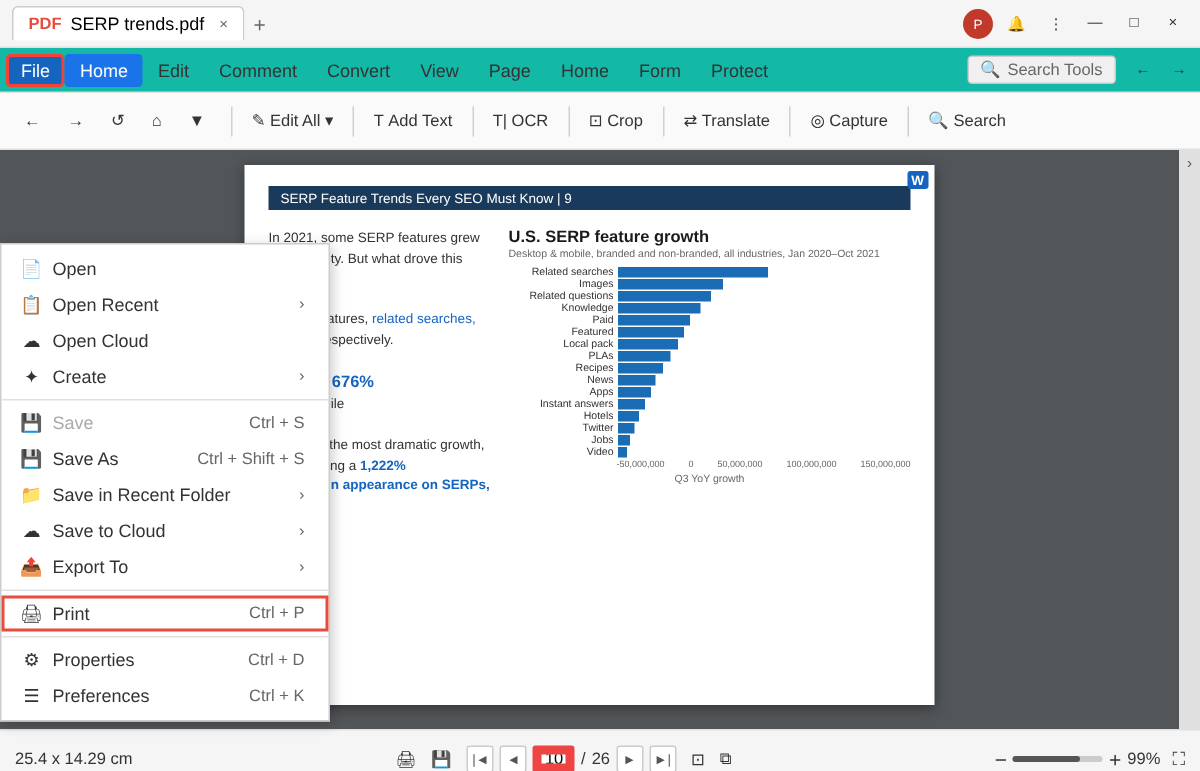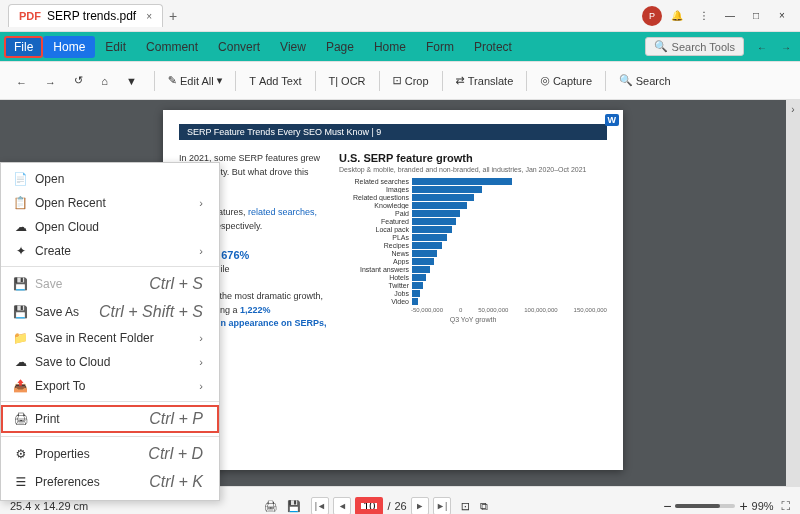--- a/index.html
+++ b/index.html
@@ -111,21 +111,21 @@
     .dropdown-item {
       display: flex; align-items: center; padding: 5px 16px 5px 12px;
       font-size: 12px; cursor: pointer; color: #333; justify-content: space-between;
     }
     .dropdown-item.disabled { color: #aaa; cursor: default; }
     .dropdown-item.highlighted {
       border: 2px solid #e74c3c; background: white; padding: 3px 14px 3px 10px;
     }
     .item-left { display: flex; align-items: center; gap: 6px; }
     .item-icon { width: 16px; text-align: center; font-size: 12px; }
-    .item-shortcut { font-size: 16px; color: #666; font-style: italic; }
+    .item-shortcut { font-size: 11px; color: #666; }
     .item-arrow { font-size: 11px; color: #666; }
     .dropdown-sep { height: 1px; background: #e0e0e0; margin: 3px 0; }
   </style>
 </head>
 <body>
 
 <div class="title-bar">
   <div class="title-bar-tab">
     <span class="title-bar-pdf-icon">PDF</span>
     <span>SERP trends.pdf</span>

